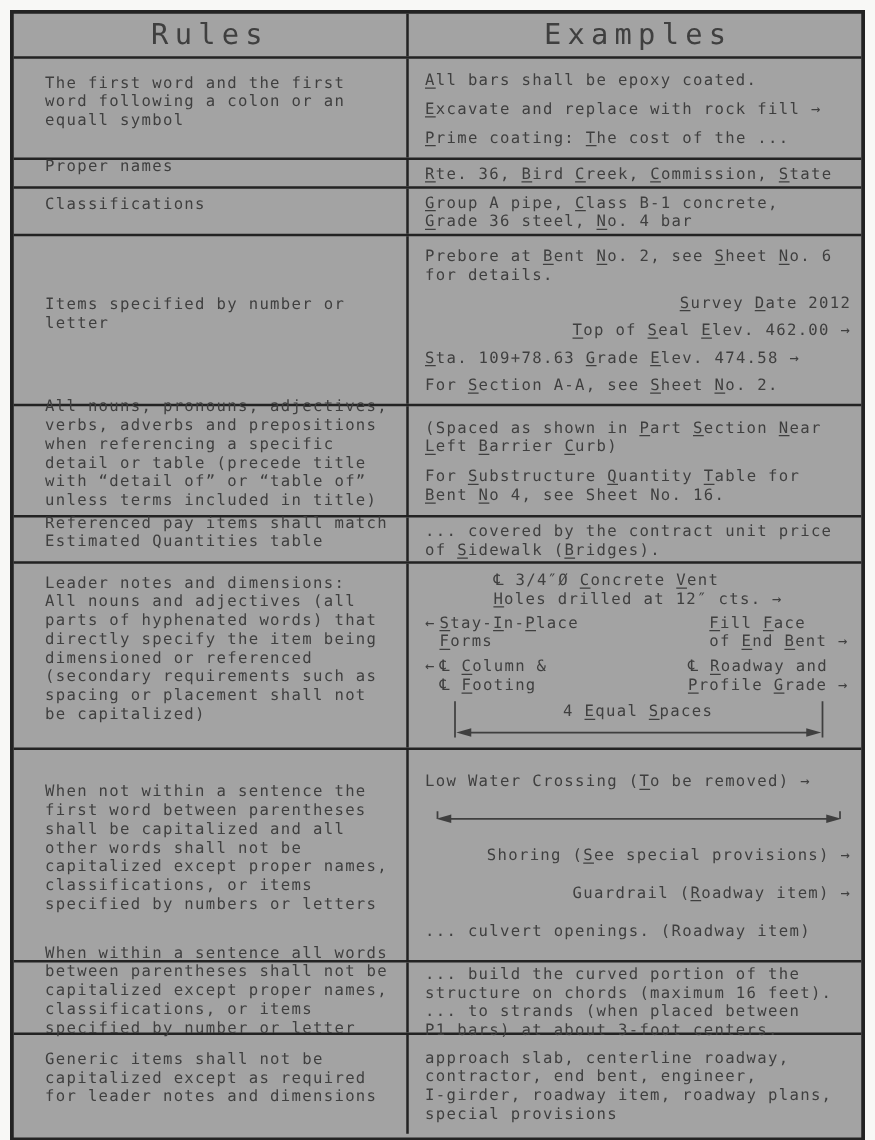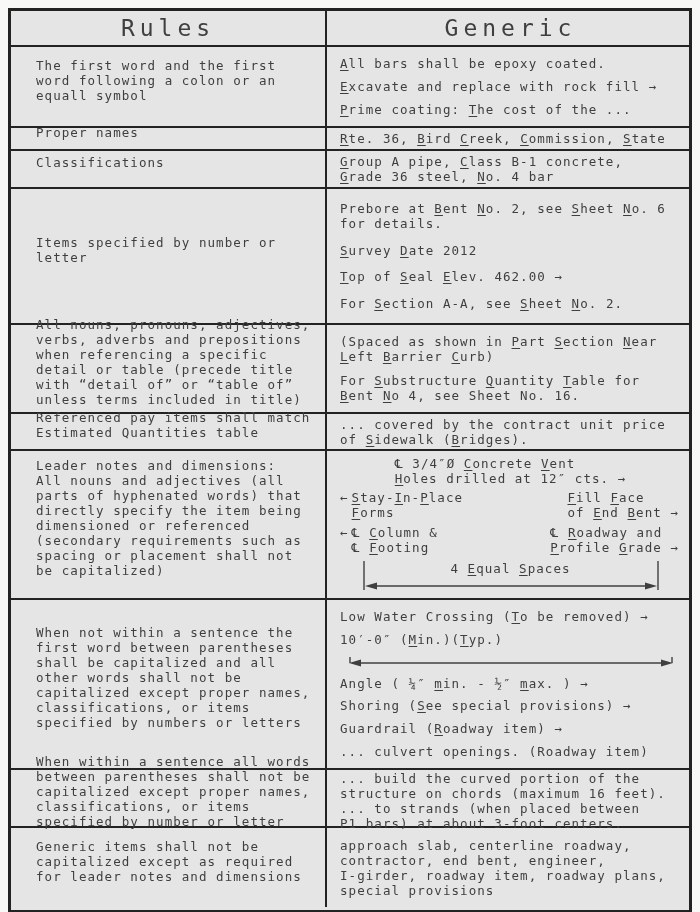--- a/index.html
+++ b/index.html
@@ -11,21 +11,21 @@
   }
   .page {
     position:relative; width:700px; height:912px;
     background:#f8f8f6;
   }
   .doc-table {
     position:absolute; left:8px; top:8px;
     width:684px; height:905px;
     border:3px solid #232323;
     display:flex; flex-direction:column;
-    background:#e5e5e5;
+    background:#a3a3a3;
   }
   .trow { display:flex; border-bottom:2px solid #232323; }
   .trow.last { border-bottom:none; }
   .row-hdr{height:36px} .row-1{height:81px} .row-2{height:23px} .row-3{height:38px}
   .row-4{height:136px} .row-5{height:89px} .row-6{height:37px} .row-7{height:149px}
   .row-8{height:170px} .row-9{height:58px} .row-10{height:79px}
 
   .rule-cell {
     width:316px; border-right:2px solid #232323;
     display:flex; align-items:center;
@@ -38,21 +38,21 @@
     justify-content:space-evenly;
     padding:1px 8px 1px 13px;
   }
   .ex-cell.hdr-cell { flex-direction:row; align-items:center; }
 
   .txt, .line {
     white-space:pre-wrap;
     font-size:12.5px; line-height:15px; letter-spacing:1.05px;
   }
   .u { text-decoration:underline; text-underline-offset:2px; text-decoration-thickness:1px; }
-  .center { text-align:left; }
+  .center { text-align:right; }
   .selfcenter { align-self:center; }
 
   .pair { display:flex; justify-content:space-between; align-items:flex-start; padding-right:2px; }
   .pair .leftblk { display:flex; align-items:flex-start; }
   .arr { margin-right:3px; }
 
   .eqwrap { position:relative; align-self:center; width:300px; height:34px; }
   .eqwrap .line { position:relative; z-index:1; text-align:center; padding-top:2px; }
   .eqwrap svg { position:absolute; left:0; top:0; z-index:0; }
   .dimsvg { display:block; }
@@ -63,21 +63,21 @@
 <body>
 
 <div class="page">
   <div class="doc-table">
 
     <div class="trow row-hdr">
       <div class="rule-cell hdr-cell">
         <span class="hdr-txt">Rules</span>
       </div>
       <div class="ex-cell hdr-cell">
-        <span class="hdr-txt">Generic</span>
+        <span class="hdr-txt">Examples</span>
       </div>
     </div>
 
     <div class="trow row-1">
       <div class="rule-cell">
         <div class="txt">The first word and the first
 word following a colon or an
 equall symbol</div>
       </div>
       <div class="ex-cell">
@@ -109,20 +109,21 @@
     <div class="trow row-4">
       <div class="rule-cell">
         <div class="txt">Items specified by number or
 letter</div>
       </div>
       <div class="ex-cell">
         <div class="line">Prebore at <span class="u">B</span>ent <span class="u">N</span>o. 2, see <span class="u">S</span>heet <span class="u">N</span>o. 6
 for details.</div>
         <div class="line center"><span class="u">S</span>urvey <span class="u">D</span>ate 2012</div>
         <div class="line center"><span class="u">T</span>op of <span class="u">S</span>eal <span class="u">E</span>lev. 462.00 →</div>
+        <div class="line"><span class="u">S</span>ta. 109+78.63 <span class="u">G</span>rade <span class="u">E</span>lev. 474.58 →</div>
         <div class="line">For <span class="u">S</span>ection A-A, see <span class="u">S</span>heet <span class="u">N</span>o. 2.</div>
       </div>
     </div>
 
     <div class="trow row-5">
       <div class="rule-cell">
         <div class="txt">All nouns, pronouns, adjectives,
 verbs, adverbs and prepositions
 when referencing a specific
 detail or table (precede title
@@ -198,29 +199,27 @@
         <div class="txt">When not within a sentence the
 first word between parentheses
 shall be capitalized and all
 other words shall not be
 capitalized except proper names,
 classifications, or items
 specified by numbers or letters</div>
       </div>
       <div class="ex-cell">
         <div class="line">Low Water Crossing (<span class="u">T</span>o be removed) →</div>
-        <div class="line center">10′-0″ (<span class="u">M</span>in.)(<span class="u">T</span>yp.)</div>
         <svg class="dimsvg selfcenter" width="330" height="13" viewBox="0 0 330 13">
           <line x1="4" y1="2" x2="4" y2="8"></line>
           <line x1="326" y1="2" x2="326" y2="8"></line>
           <line x1="12" y1="8" x2="318" y2="8"></line>
           <polygon points="3,8 15,4.6 15,11.4"></polygon>
           <polygon points="327,8 315,4.6 315,11.4"></polygon>
         </svg>
-        <div class="line center">Angle ( ¼″ <span class="u">m</span>in. - ½″ <span class="u">m</span>ax. ) →</div>
         <div class="line center">Shoring (<span class="u">S</span>ee special provisions) →</div>
         <div class="line center">Guardrail (<span class="u">R</span>oadway item) →</div>
         <div class="line">... culvert openings. (Roadway item)</div>
       </div>
     </div>
 
     <div class="trow row-9">
       <div class="rule-cell">
         <div class="txt">When within a sentence all words
 between parentheses shall not be

